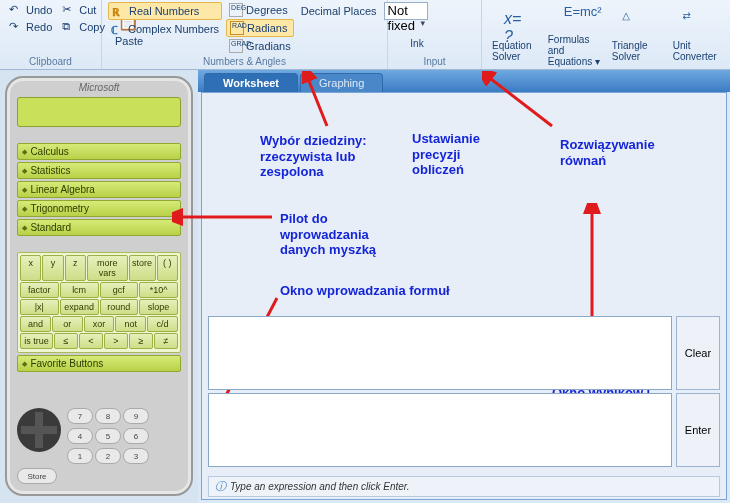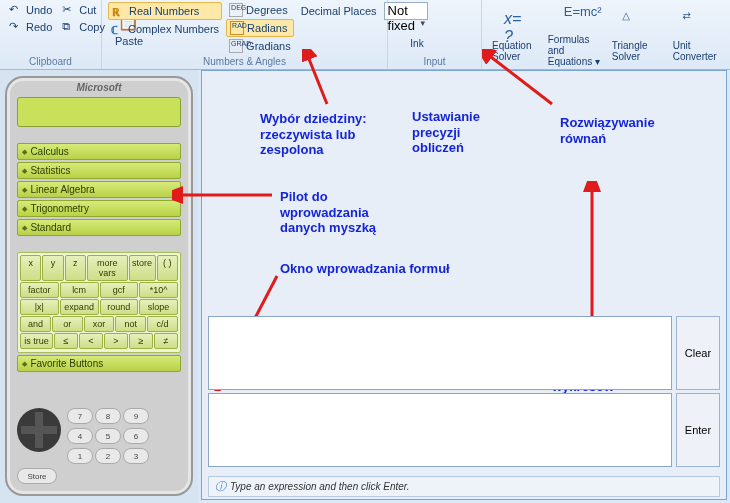--- a/index.html
+++ b/index.html
@@ -19,21 +19,21 @@
 .dp-select { font-size:13px; border:1px solid #98aec8; background:#fff; padding:0 12px 0 3px; height:18px; position:relative; }
 .dp-select::after { content:"▾"; position:absolute; right:2px; font-size:9px; color:#446; }
 
 
 .main { display:flex; height:433px; }
 .left { width:198px; background:#d6e4f2; padding:6px 4px; }
 .right { flex:1; display:flex; flex-direction:column; }
 
 
 .device { width:188px; height:420px; background:#cfcfcf; border:2px solid #999; border-radius:18px; margin:0 auto; position:relative; box-shadow:inset 0 0 0 3px #e6e6e6; }
-.dev-brand { text-align:center; font-size:10px; font-style:italic; color:#666; padding:4px 0 2px; font-weight:bold; }
+.dev-brand { text-align:center; font-size:10px; font-style:italic; color:#666; padding:4px 0 2px; font-weight:normal; }
 .dev-screen { background:#c9e05a; margin:2px 10px; height:30px; border:1px solid #8aa030; border-radius:3px; }
 .acc { margin:16px 10px; }
 .acc-item { background:linear-gradient(#d6ea78,#b9d148); border:1px solid #8fa82e; border-radius:2px; font-size:10px; color:#2b3e00; padding:2px 4px; margin-bottom:2px; display:flex; align-items:center; gap:3px; cursor:pointer; }
 .acc-item::before { content:"◆"; font-size:7px; color:#5a6f14; }
 .acc-open { background:#eef6d1; border:1px solid #a9bd57; border-radius:2px; padding:2px; margin:2px 10px; }
 .keyrow { display:flex; gap:1px; margin-bottom:1px; }
 .key { flex:1; background:linear-gradient(#e6f0bc,#cdde87); border:1px solid #9cb044; border-radius:2px; font-size:9px; text-align:center; padding:2px 0; color:#2f3f00; cursor:pointer; min-width:0; overflow:hidden; }
 .dev-pad { position:absolute; bottom:8px; left:0; right:0; padding:0 10px; }
 .dpad { width:44px; height:44px; background:#3a3a3a; border-radius:50%; position:relative; margin-bottom:4px; }
 .dpad::before,.dpad::after{content:"";position:absolute;background:#555;}
@@ -237,20 +237,24 @@
           </div>
         </div>
         <div class="hwrow" style="margin-top:2px">
             <div class="hwkey wide">Store</div>
           </div>
       </div>
     </div>
   </div>
 
   <div class="right">
+    <div class="tabs">
+      <div class="tab active">Worksheet</div>
+      <div class="tab">Graphing</div>
+    </div>
     <div class="ws-body">
 
       <div class="annot" style="left:58px;top:40px;white-space:pre">Wybór dziedziny:
 rzeczywista lub
 zespolona</div>
       <div class="annot" style="left:210px;top:38px;white-space:pre">Ustawianie
 precyzji
 obliczeń</div>
       <div class="annot" style="left:358px;top:44px;white-space:pre">Rozwiązywanie
 równań</div>

